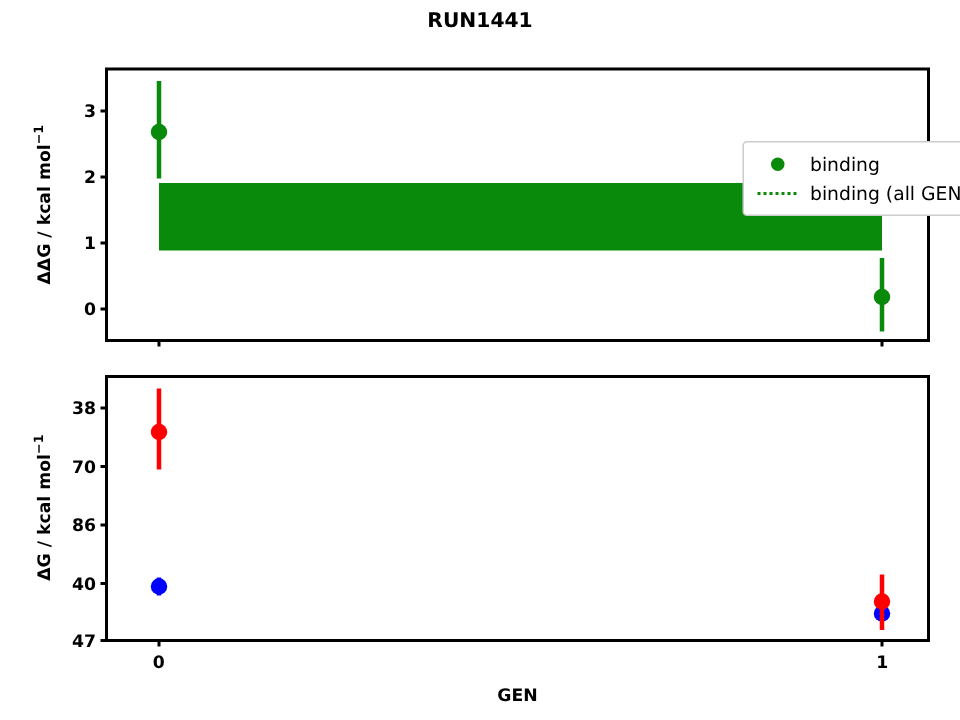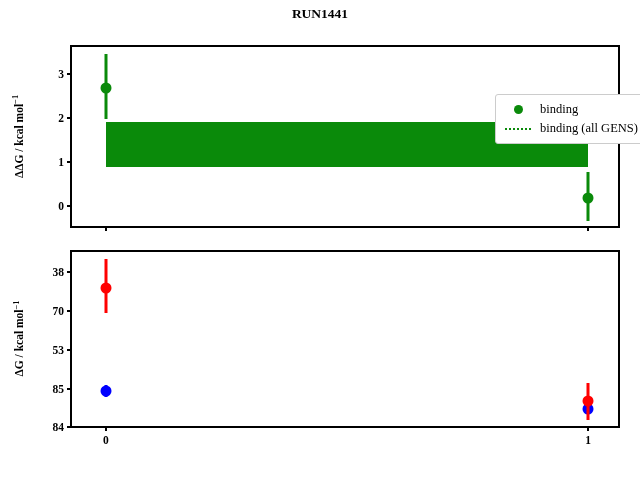--- a/index.html
+++ b/index.html
@@ -10,21 +10,20 @@
     width: 640px; height: 480px;
     position: relative;
     font-family: "DejaVu Sans", sans-serif;
     overflow: hidden;
   }
   #figure {
     position: absolute;
     left: 0; top: 0;
     width: 640px; height: 480px;
     background: #ffffff;
-    font-family: Liberation Serif, serif;
   }
 
   
   .fig-title {
     position: absolute;
     left: 0; top: 6px;
     width: 640px;
     text-align: center;
     font-size: 13.5px;
     font-weight: bold;
@@ -214,34 +213,35 @@
         <div class="marker" style="left: 33.7719px; top: 139.22px; background: rgb(0, 0, 255);"></div>
         <div class="errbar" style="left: 516.228px; top: 151.242px; height: 10.4706px; background: rgb(0, 0, 255);"></div>
         <div class="marker" style="left: 516.228px; top: 156.671px; background: rgb(0, 0, 255);"></div>
         <div class="errbar" style="left: 33.7719px; top: 7.36819px; height: 53.5163px; background: rgb(255, 0, 0);"></div>
         <div class="marker" style="left: 33.7719px; top: 35.6776px; background: rgb(255, 0, 0);"></div>
         <div class="errbar" style="left: 516.228px; top: 130.688px; height: 36.841px; background: rgb(255, 0, 0);"></div>
         <div class="marker" style="left: 516.228px; top: 148.915px; background: rgb(255, 0, 0);"></div>
       </div>
     <div id="ticks-bottom">
         <div class="ytick-mark" style="top: 174.285px;"></div>
-        <div class="ytick-label" style="top: 175.285px;">84</div>
+        <div class="ytick-label" style="top: 175.285px;">47</div>
         <div class="ytick-mark" style="top: 135.505px;"></div>
-        <div class="ytick-label" style="top: 136.505px;">85</div>
+        <div class="ytick-label" style="top: 136.505px;">40</div>
         <div class="ytick-mark" style="top: 96.7255px;"></div>
-        <div class="ytick-label" style="top: 97.7255px;">53</div>
+        <div class="ytick-label" style="top: 97.7255px;">86</div>
         <div class="ytick-mark" style="top: 57.9455px;"></div>
         <div class="ytick-label" style="top: 58.9455px;">70</div>
         <div class="ytick-mark" style="top: 19.1656px;"></div>
         <div class="ytick-label" style="top: 20.1656px;">38</div>
         <div class="xtick-mark" style="left: 32.7719px;"></div>
         <div class="xtick-label" style="left: 33.7719px;">0</div>
         <div class="xtick-mark" style="left: 515.228px;"></div>
         <div class="xtick-label" style="left: 516.228px;">1</div>
       </div>
 
   </div>
   <div class="ylabel" id="ylabel-bottom" style="left: -20px; top: 331px;">
     <span>ΔG / kcal mol</span><span class="sup">−1</span>
   </div>
 
+  <div class="xlabel" id="xlabel" style="top: 456px;">GEN</div>
 
 </div>
 
 </body></html>

